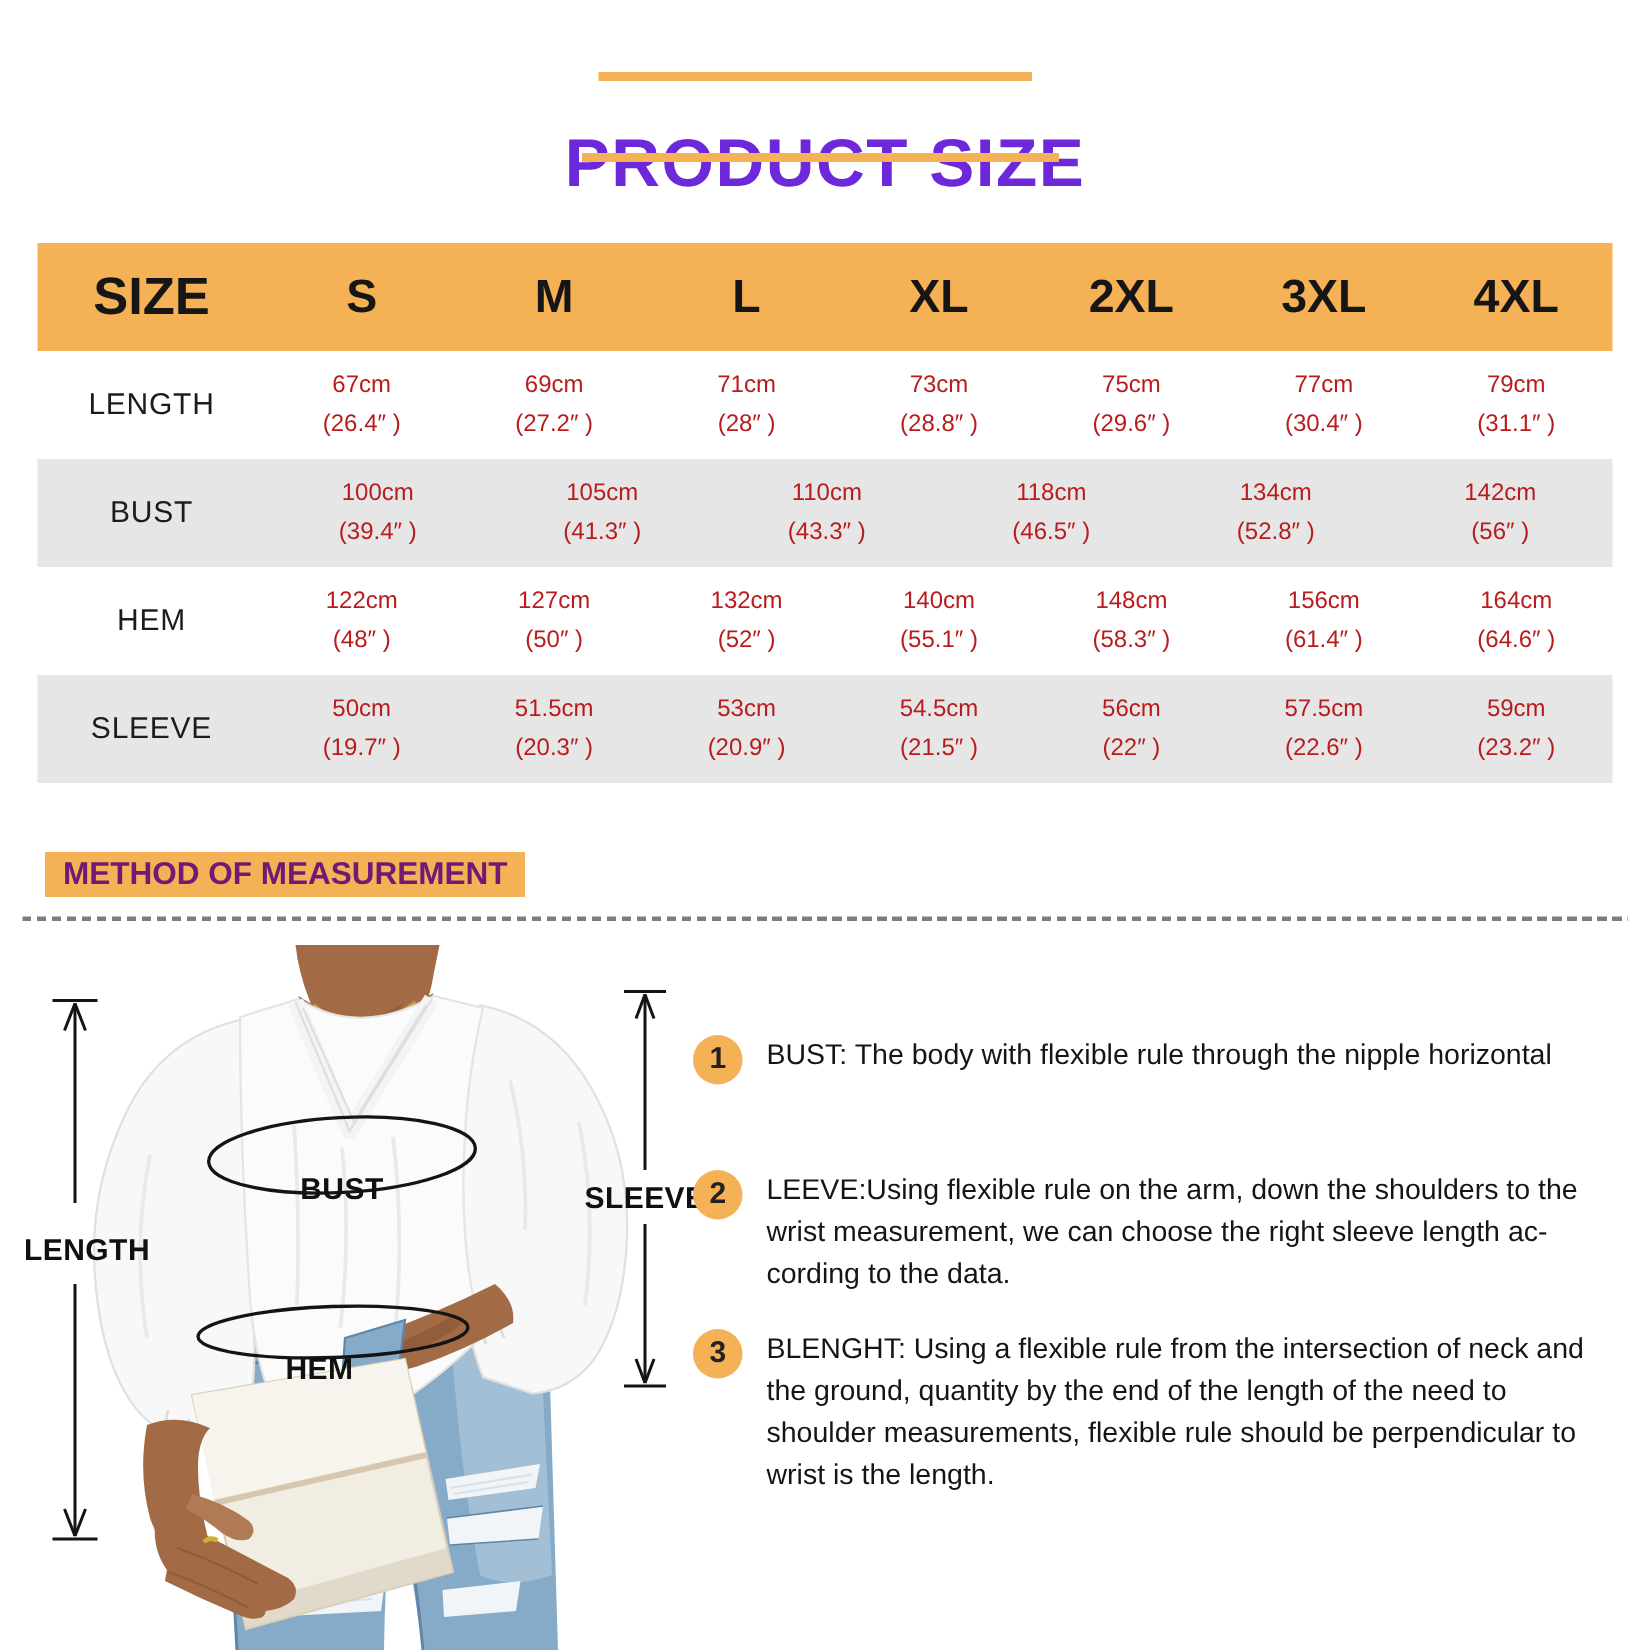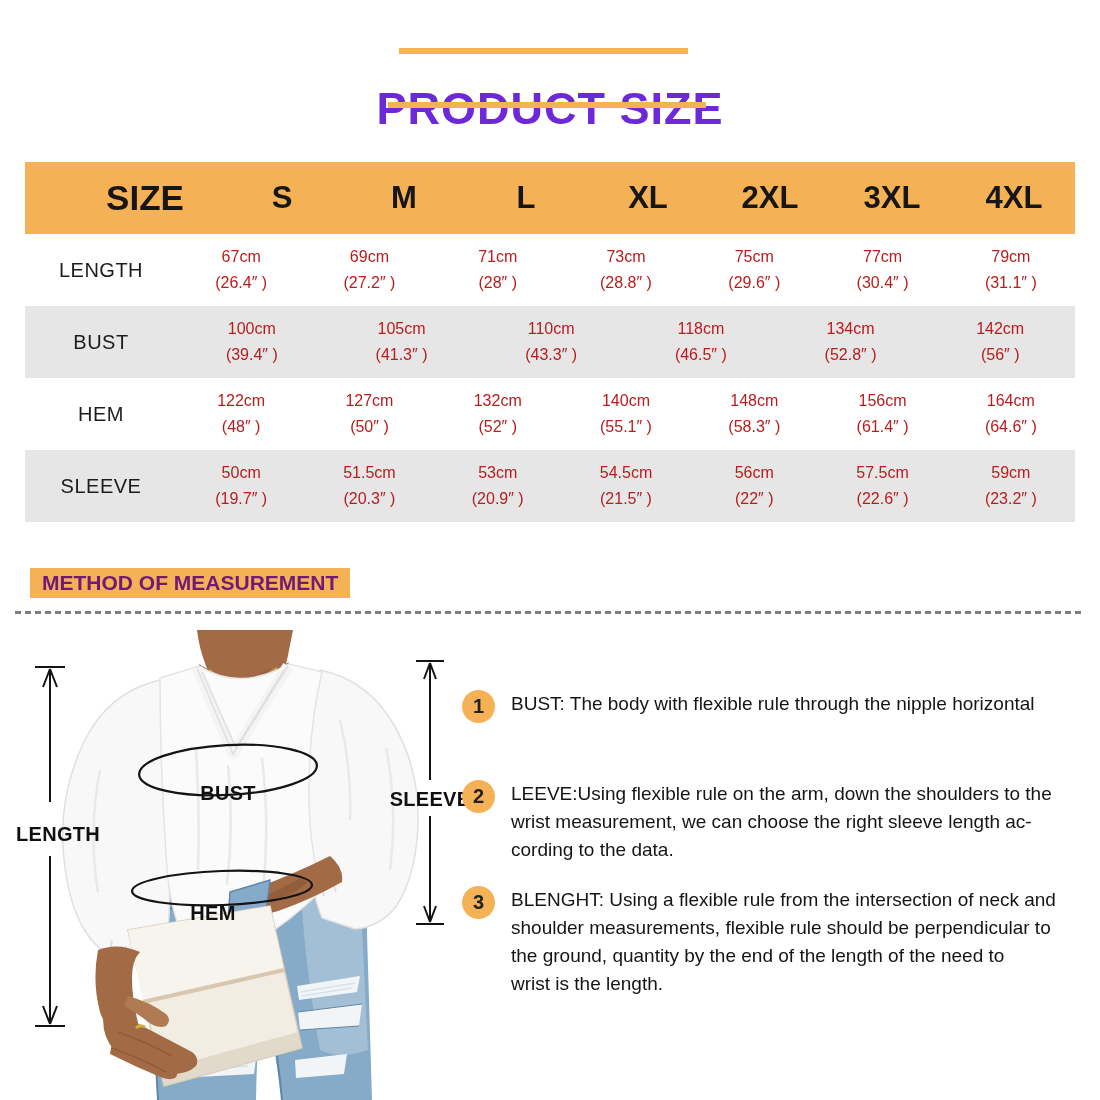--- a/index.html
+++ b/index.html
@@ -19,21 +19,21 @@
   }
 
   
   .size-table{position:absolute;left:25px;top:162px;width:1050px;}
   .trow{display:flex;height:72px;align-items:center;text-align:center;}
   .trow.thead{background:var(--accent);}
   .trow.band{background:var(--band);}
   .tc{flex:1;min-width:0;}
   .tc.c0{flex:0 0 152px;}
   .thead .tc{font-size:31px;font-weight:700;color:#161616;}
-  .thead .tc.c0{font-size:35px;padding-left:44px;}
+  .thead .tc.c0{font-size:35px;}
   .rowlabel{font-size:20px;letter-spacing:.5px;color:#1c1c1c;}
   .cellv{font-size:16px;line-height:26px;color:#b91c1c;text-align:center;}
 
   
   .method-heading{
     position:absolute;left:30px;top:568px;background:var(--accent);
     font-size:21px;font-weight:700;padding:3px 12px;color:#701a75;
   }
   .dashed-divider{
     position:absolute;left:15px;top:611px;width:1070px;height:3px;
@@ -323,17 +323,17 @@
     <div>LEEVE:Using flexible rule on the arm, down the shoulders to the</div>
     <div>wrist measurement, we can choose the right sleeve length ac-</div>
     <div>cording to the data.</div>
   </div>
 </div>
 
 <div class="instr instr-3">
   <div class="num">3</div>
   <div class="itext">
     <div>BLENGHT: Using a flexible rule from the intersection of neck and</div>
+    <div>the ground, quantity by the end of the length of the need to</div>
     <div>shoulder measurements, flexible rule should be perpendicular to</div>
-    <div>the ground, quantity by the end of the length of the need to</div>
     <div>wrist is the length.</div>
   </div>
 </div>
 
 </body></html>

